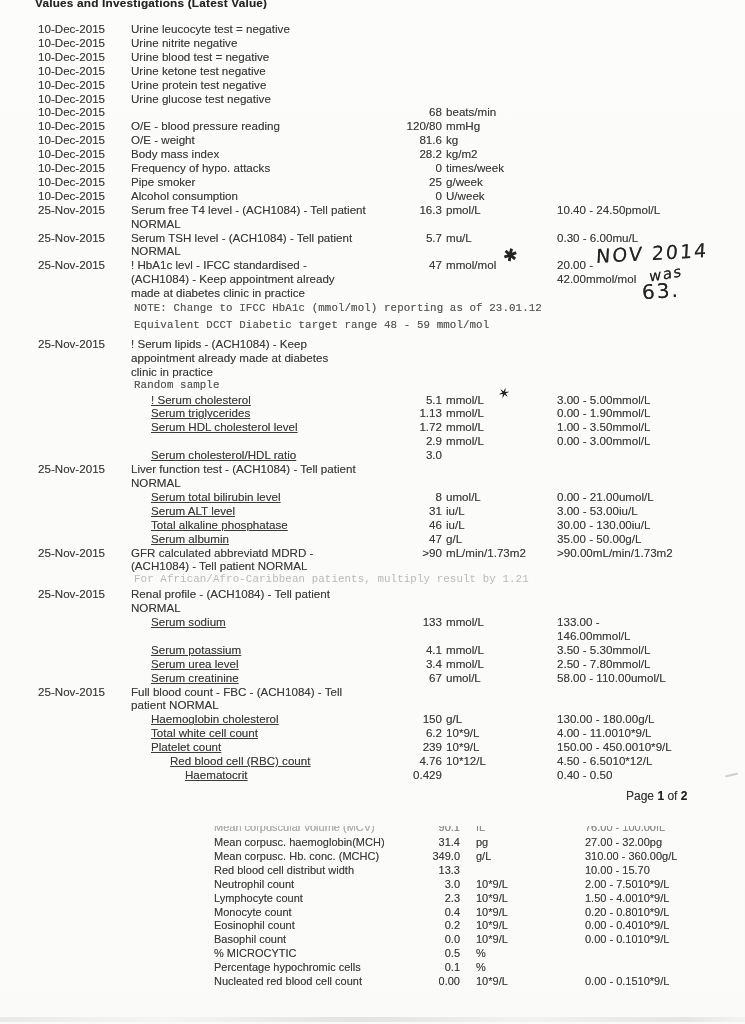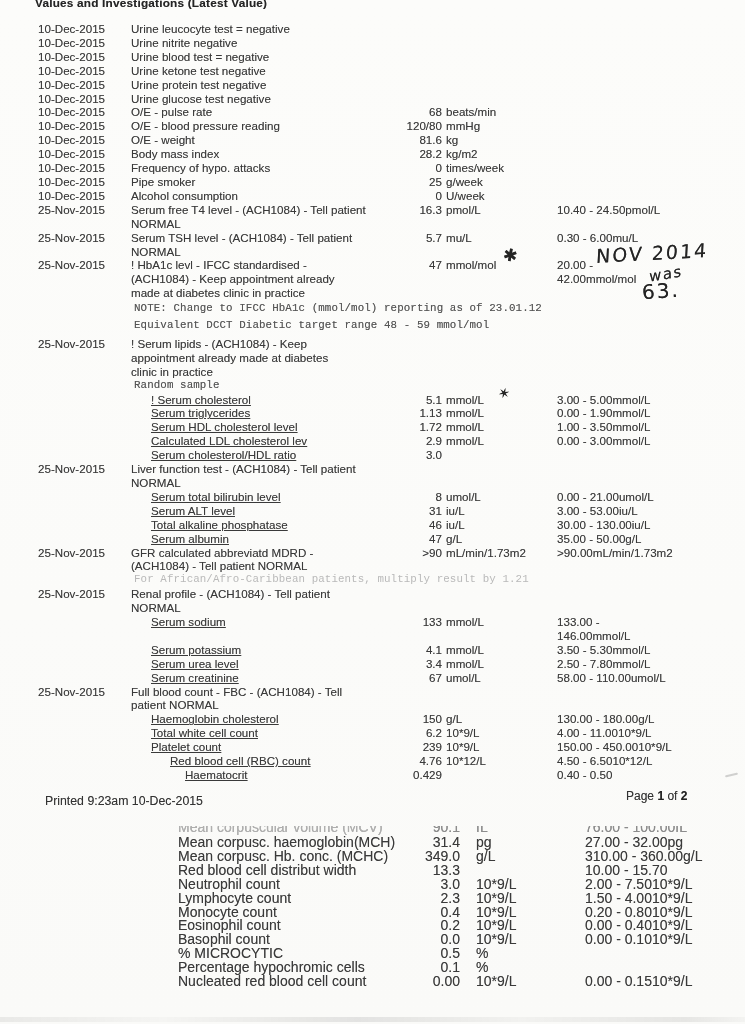--- a/index.html
+++ b/index.html
@@ -39,21 +39,21 @@
   }
   .row.faded .c-desc { color:#b9b9b9; text-shadow:none; }
   .c-val   { position:absolute; top:0; text-align:right; white-space:nowrap; }
   .c-unit  { position:absolute; top:0; white-space:nowrap; }
   .c-range { position:absolute; top:0; white-space:nowrap; }
 
   .p1 .c-val   { left:330px; width:112px; }
   .p1 .c-unit  { left:446px; }
   .p1 .c-range { left:557px; }
 
-  .p2 .row { font-size:14px; line-height:13.9px; }
+  .p2 .row { font-size:11px; line-height:13.9px;padding-left:36px; }
   .p2 .c-desc  { margin-left:178px; }
   .p2 .c-val   { left:348px; width:112px; }
   .p2 .c-unit  { left:476px; }
   .p2 .c-range { left:585px; }
 
   
   .row.cut { height:10px; overflow:hidden; color:#8c8c8c; }
   .row.cut > * { transform:translateY(-5px); }
   .row.cut .c-desc { color:#a2a2a2; opacity:0.85; }
 
@@ -114,21 +114,20 @@
       <div class="row" style="min-height: 13.9px;">
         <span class="c-date">10-Dec-2015</span>
         <div class="c-desc">Urine protein test negative</div>
       </div>
       <div class="row" style="min-height: 13.9px;">
         <span class="c-date">10-Dec-2015</span>
         <div class="c-desc">Urine glucose test negative</div>
       </div>
       <div class="row" style="min-height: 13.9px;">
         <span class="c-date">10-Dec-2015</span>
-        <div class="c-desc">O/E - pulse rate</div>
         <span class="c-val">68</span>
         <span class="c-unit">beats/min</span>
       </div>
       <div class="row" style="min-height: 13.9px;">
         <span class="c-date">10-Dec-2015</span>
         <div class="c-desc">O/E - blood pressure reading</div>
         <span class="c-val">120/80</span>
         <span class="c-unit">mmHg</span>
       </div>
       <div class="row" style="min-height: 13.9px;">
@@ -212,21 +211,20 @@
         <span class="c-unit">mmol/L</span>
         <div class="c-range">0.00 - 1.90mmol/L</div>
       </div>
       <div class="row ind" style="min-height: 13.9px;">
         <div class="c-desc">Serum HDL cholesterol level</div>
         <span class="c-val">1.72</span>
         <span class="c-unit">mmol/L</span>
         <div class="c-range">1.00 - 3.50mmol/L</div>
       </div>
       <div class="row ind" style="min-height: 13.9px;">
-        <div class="c-desc">Calculated LDL cholesterol lev</div>
         <span class="c-val">2.9</span>
         <span class="c-unit">mmol/L</span>
         <div class="c-range">0.00 - 3.00mmol/L</div>
       </div>
       <div class="row ind" style="min-height: 13.9px;">
         <div class="c-desc">Serum cholesterol/HDL ratio</div>
         <span class="c-val">3.0</span>
       </div>
       <div class="row" style="min-height: 27.8px;">
         <span class="c-date">25-Nov-2015</span>
@@ -323,21 +321,20 @@
         <div class="c-range">4.50 - 6.5010*12/L</div>
       </div>
       <div class="row ind" style="min-height: 13.9px; padding-left: 34px;">
         <div class="c-desc">Haematocrit</div>
         <span class="c-val">0.429</span>
         <div class="c-range">0.40 - 0.50</div>
       </div>
     </div>
 
   <div class="footer">
-    <span class="printed">Printed 9:23am 10-Dec-2015</span>
     <span class="pageinfo"><span>Page</span> <b>1</b> <span>of</span> <b>2</b></span>
   </div>
 
   <div class="section p2" id="rows-p2">
       <div class="row cut">
         <div class="c-desc">Mean corpuscular volume (MCV)</div>
         <span class="c-val">90.1</span>
         <span class="c-unit">fL</span>
         <div class="c-range">76.00 - 100.00fL</div>
       </div>

